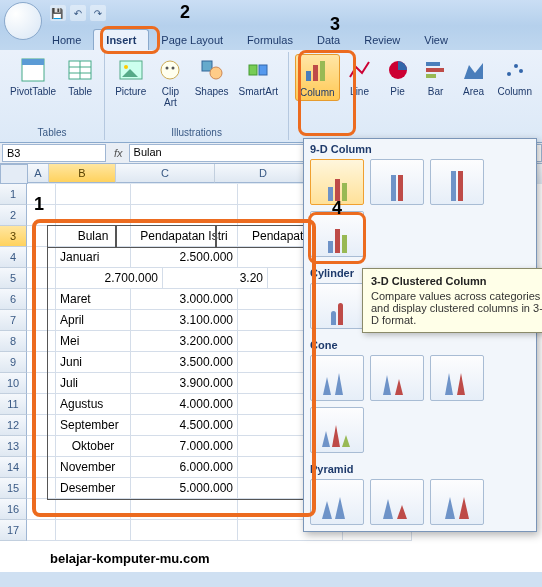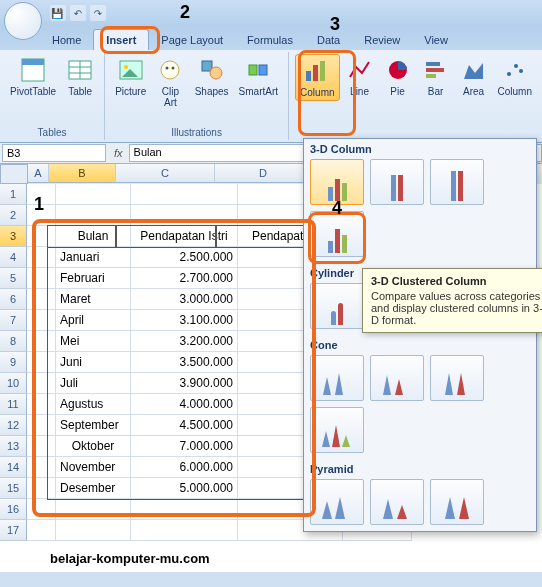--- a/index.html
+++ b/index.html
@@ -493,21 +493,20 @@
         <div class="rh">4</div>
         <div class="cell cA"></div>
         <div class="cell cB" style="text-align:left">Januari</div>
         <div class="cell cC">2.500.000</div>
         <div class="cell cD">3.00</div>
         <div class="cell cE"></div>
       </div>
       <div class="row">
         <div class="rh">5</div>
         <div class="cell cA"></div>
-        <div class="cell cB" style="text-align:left">Februari</div>
         <div class="cell cC">2.700.000</div>
         <div class="cell cD">3.20</div>
         <div class="cell cE"></div>
       </div>
       <div class="row">
         <div class="rh">6</div>
         <div class="cell cA"></div>
         <div class="cell cB" style="text-align:left">Maret</div>
         <div class="cell cC">3.000.000</div>
         <div class="cell cD">3.50</div>
@@ -609,21 +608,21 @@
   <div class="table-border" style="top:61px;left:47px;width:68px;height:21px"></div>
   <div class="table-border" style="top:61px;left:115px;width:100px;height:21px"></div>
   <div class="table-border" style="top:61px;left:215px;width:98px;height:21px"></div>
   <div class="table-border" style="top:82px;left:47px;width:266px;height:253px;border-top:none"></div>
 
   <div class="footer">belajar-komputer-mu.com</div>
 </div>
 
 <div class="dropdown">
   <div class="dd-section">
-    <div class="dd-title">3-D Column</div>
+    <div class="dd-title">9-D Column</div>
     <div class="dd-grid">
       <div class="thumb hover">
           <div class="bar" style="height:14px"></div>
           <div class="bar" style="height:22px;background:#be4b48"></div>
           <div class="bar" style="height:18px;background:#98b954"></div>
         </div>
       <div class="thumb">
           <div class="bar" style="height:26px"></div>
           <div class="bar" style="height:26px;background:#be4b48"></div>
         </div>

